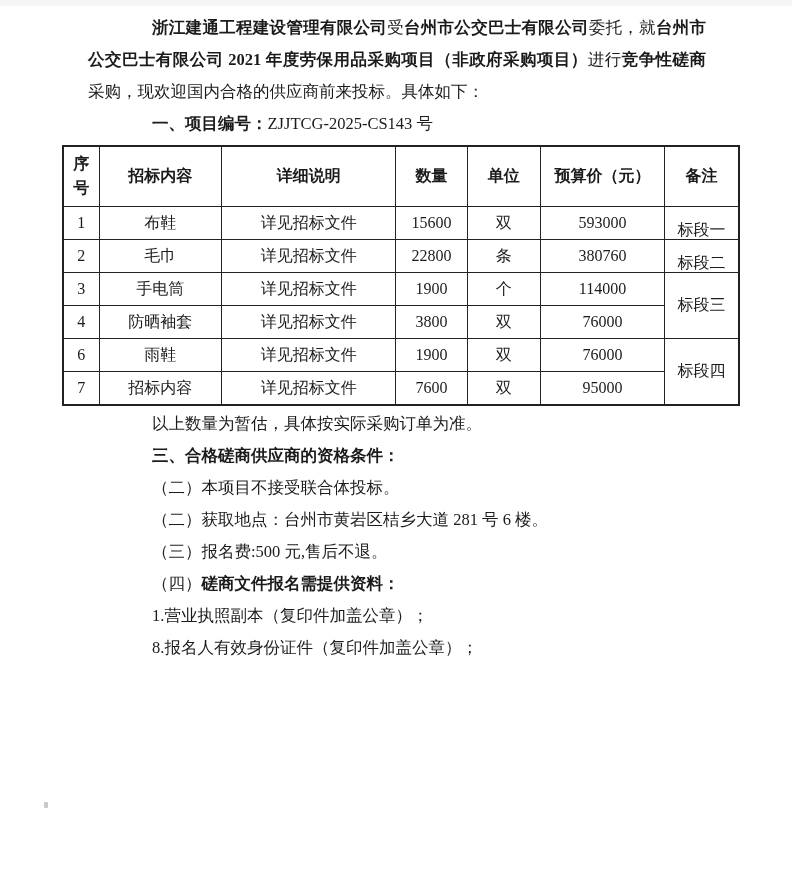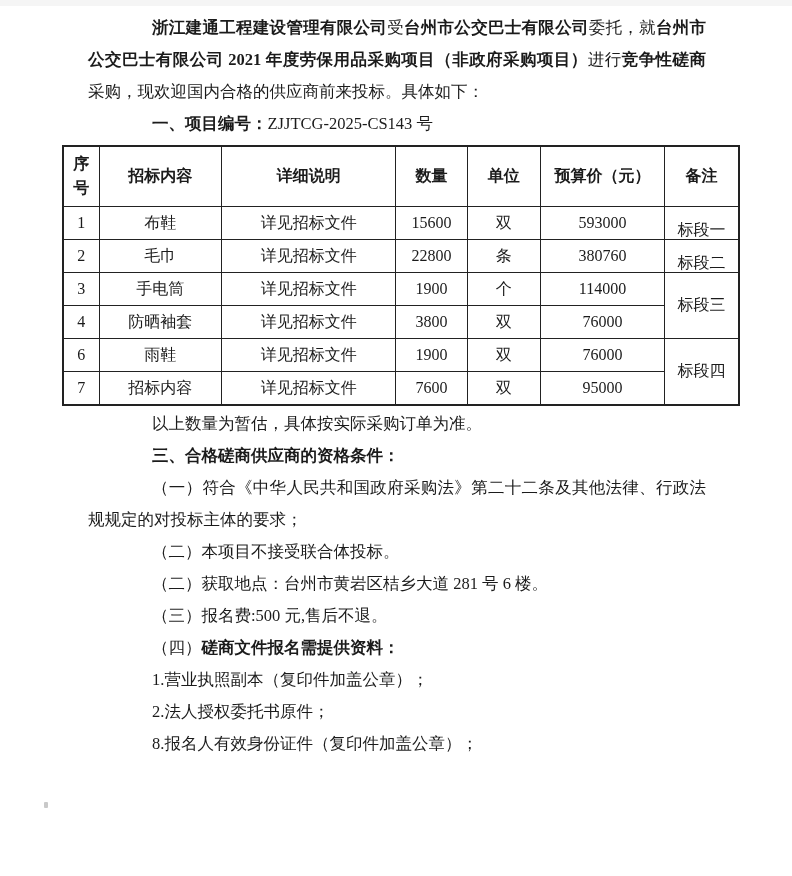--- a/index.html
+++ b/index.html
@@ -147,25 +147,23 @@
             <td>7600</td>
             <td>双</td>
             <td>95000</td>
           </tr>
         </tbody>
     </table>
 
     <div>
         <p class="para"><span>以上数量为暂估，具体按实际采购订单为准。</span></p>
         <p class="para gap"><span class="b">三、合格磋商供应商的资格条件：</span></p>
-        <p class="para"><span>（一）符合《中华人民共和国政府采购法》第二十二条及其他法律、行政法规规定的对投标主体的要求；</span></p>
         <p class="para"><span>（二）本项目不接受联合体投标。</span></p>
         <p class="para"><span>（二）获取地点：台州市黄岩区桔乡大道 281 号 6 楼。</span></p>
         <p class="para"><span>（三）报名费:500 元,售后不退。</span></p>
         <p class="para"><span>（四）</span><span class="b">磋商文件报名需提供资料：</span></p>
         <p class="para"><span>1.营业执照副本（复印件加盖公章）；</span></p>
-        <p class="para"><span>2.法人授权委托书原件；</span></p>
         <p class="para"><span>8.报名人有效身份证件（复印件加盖公章）；</span></p>
       </div>
 
   </div>
   <div class="speck"></div>
 </div>
 
 </body></html>

